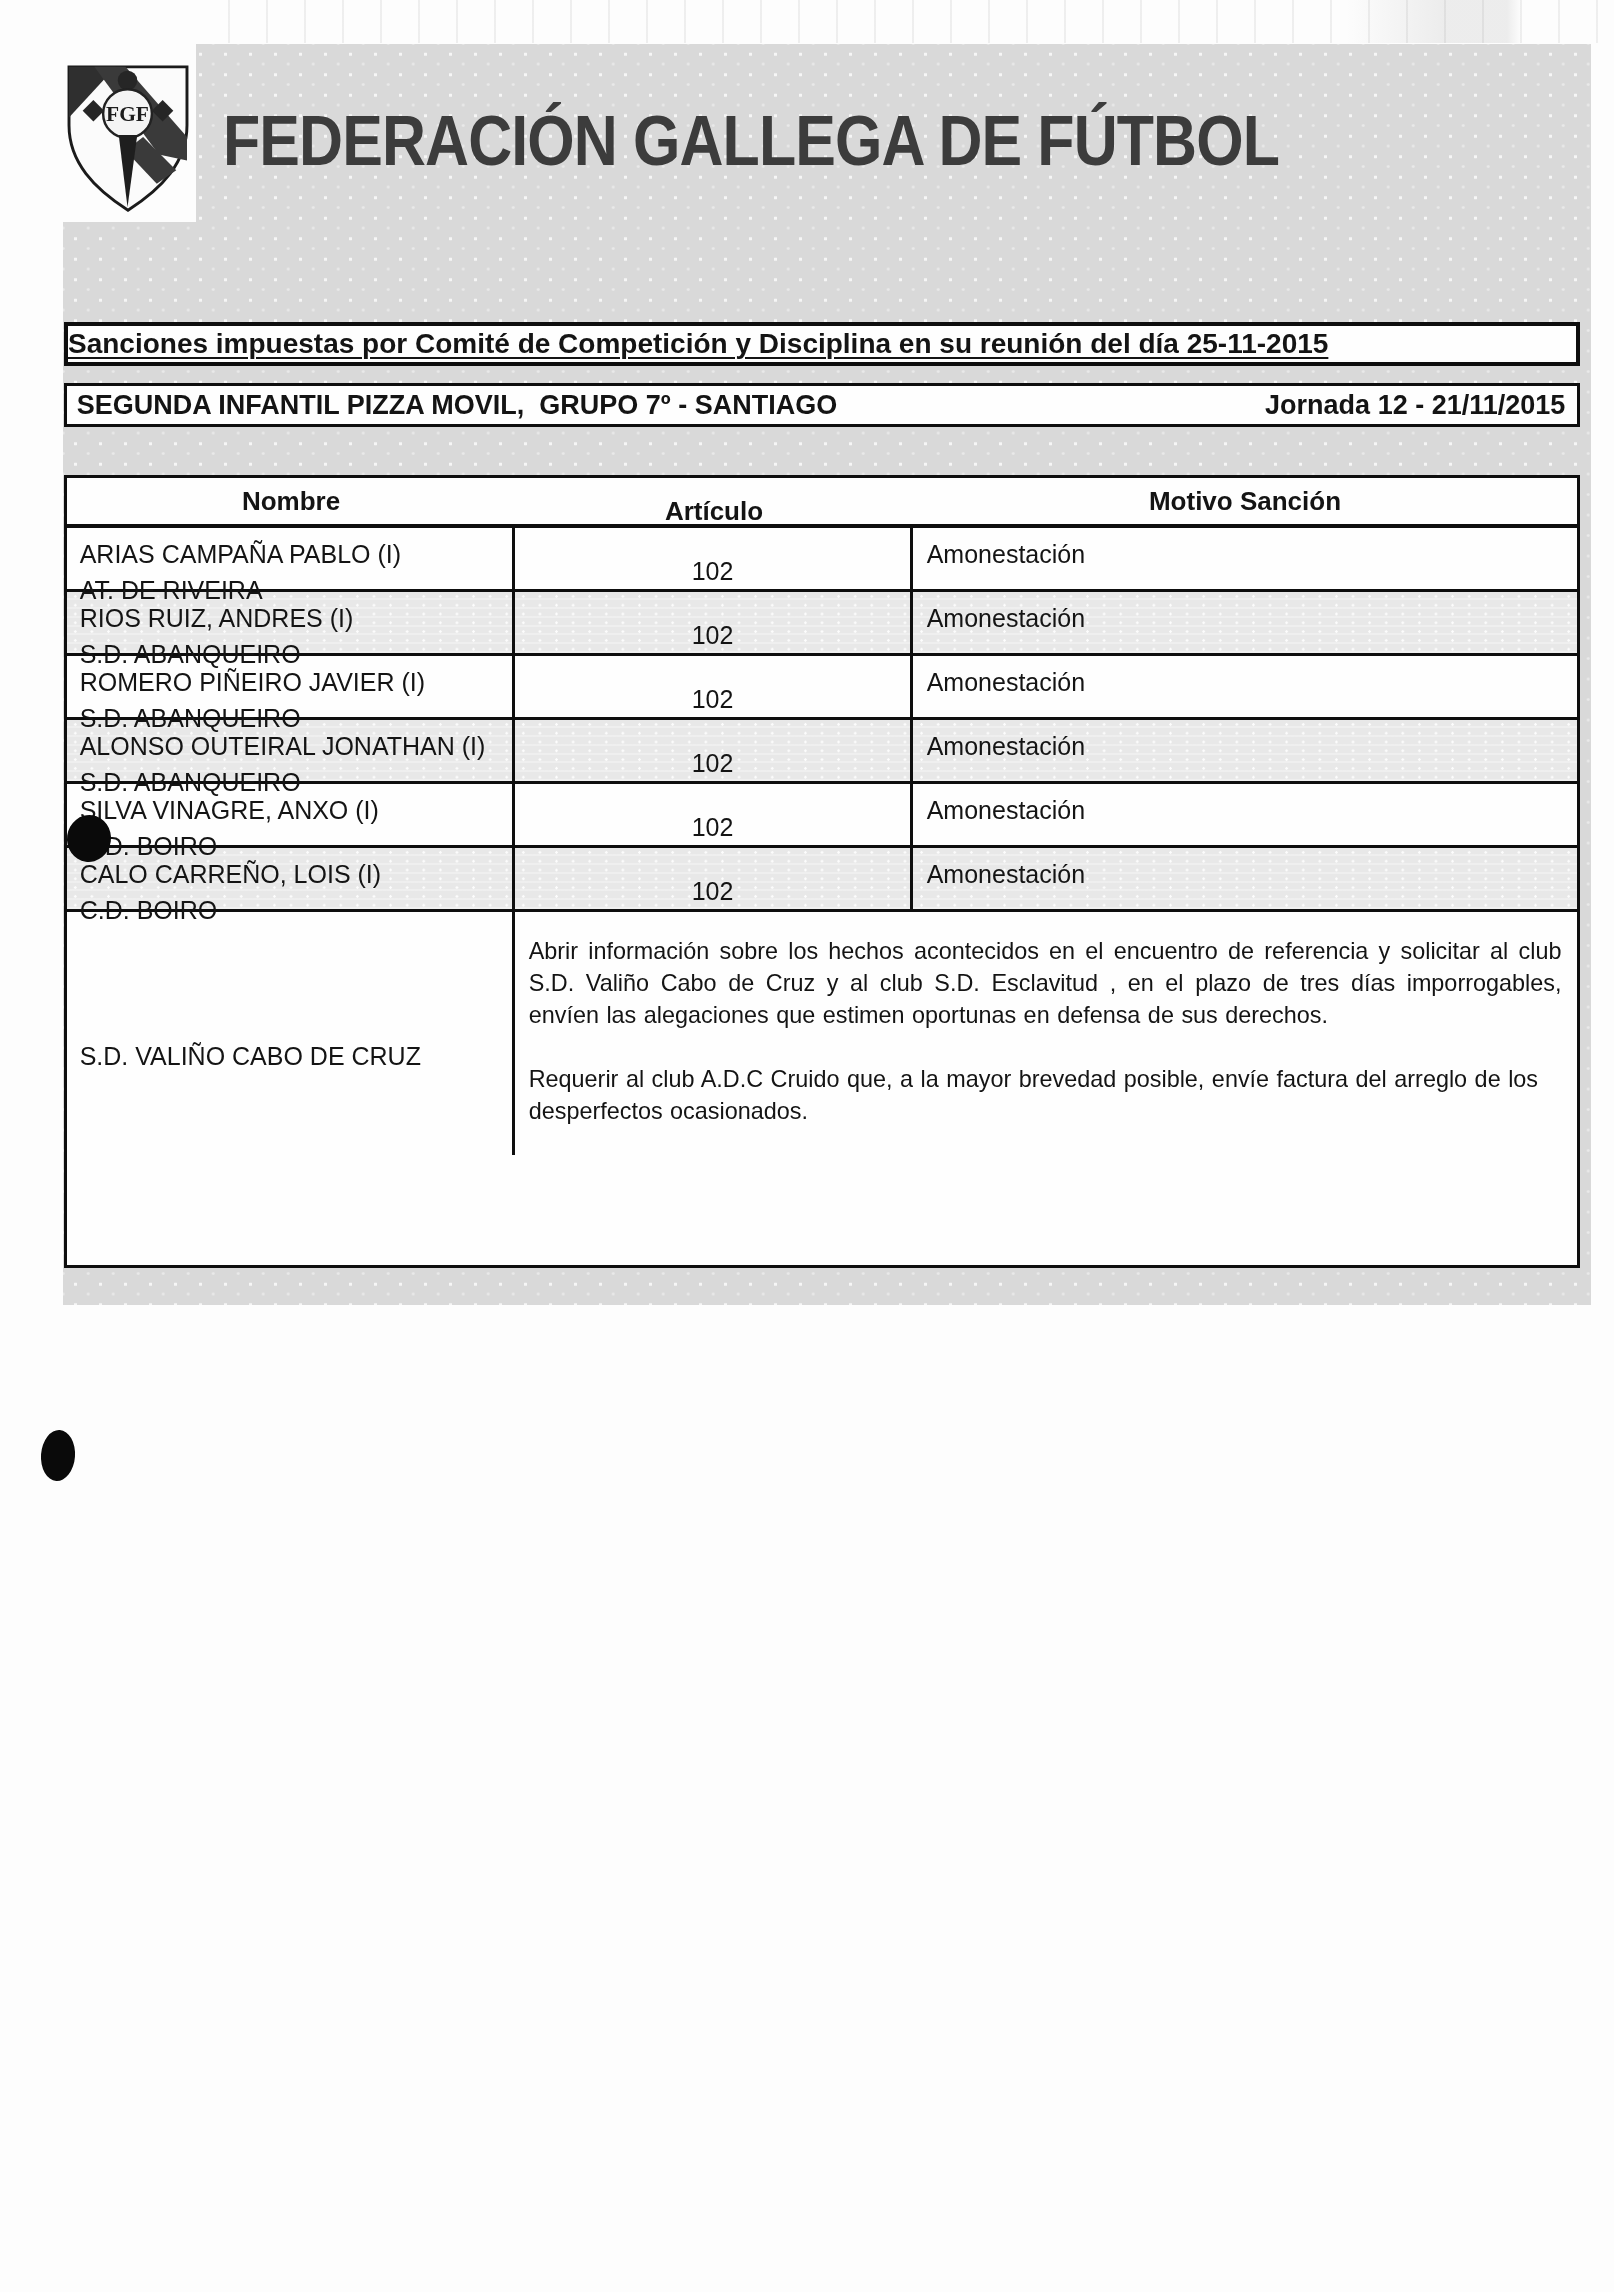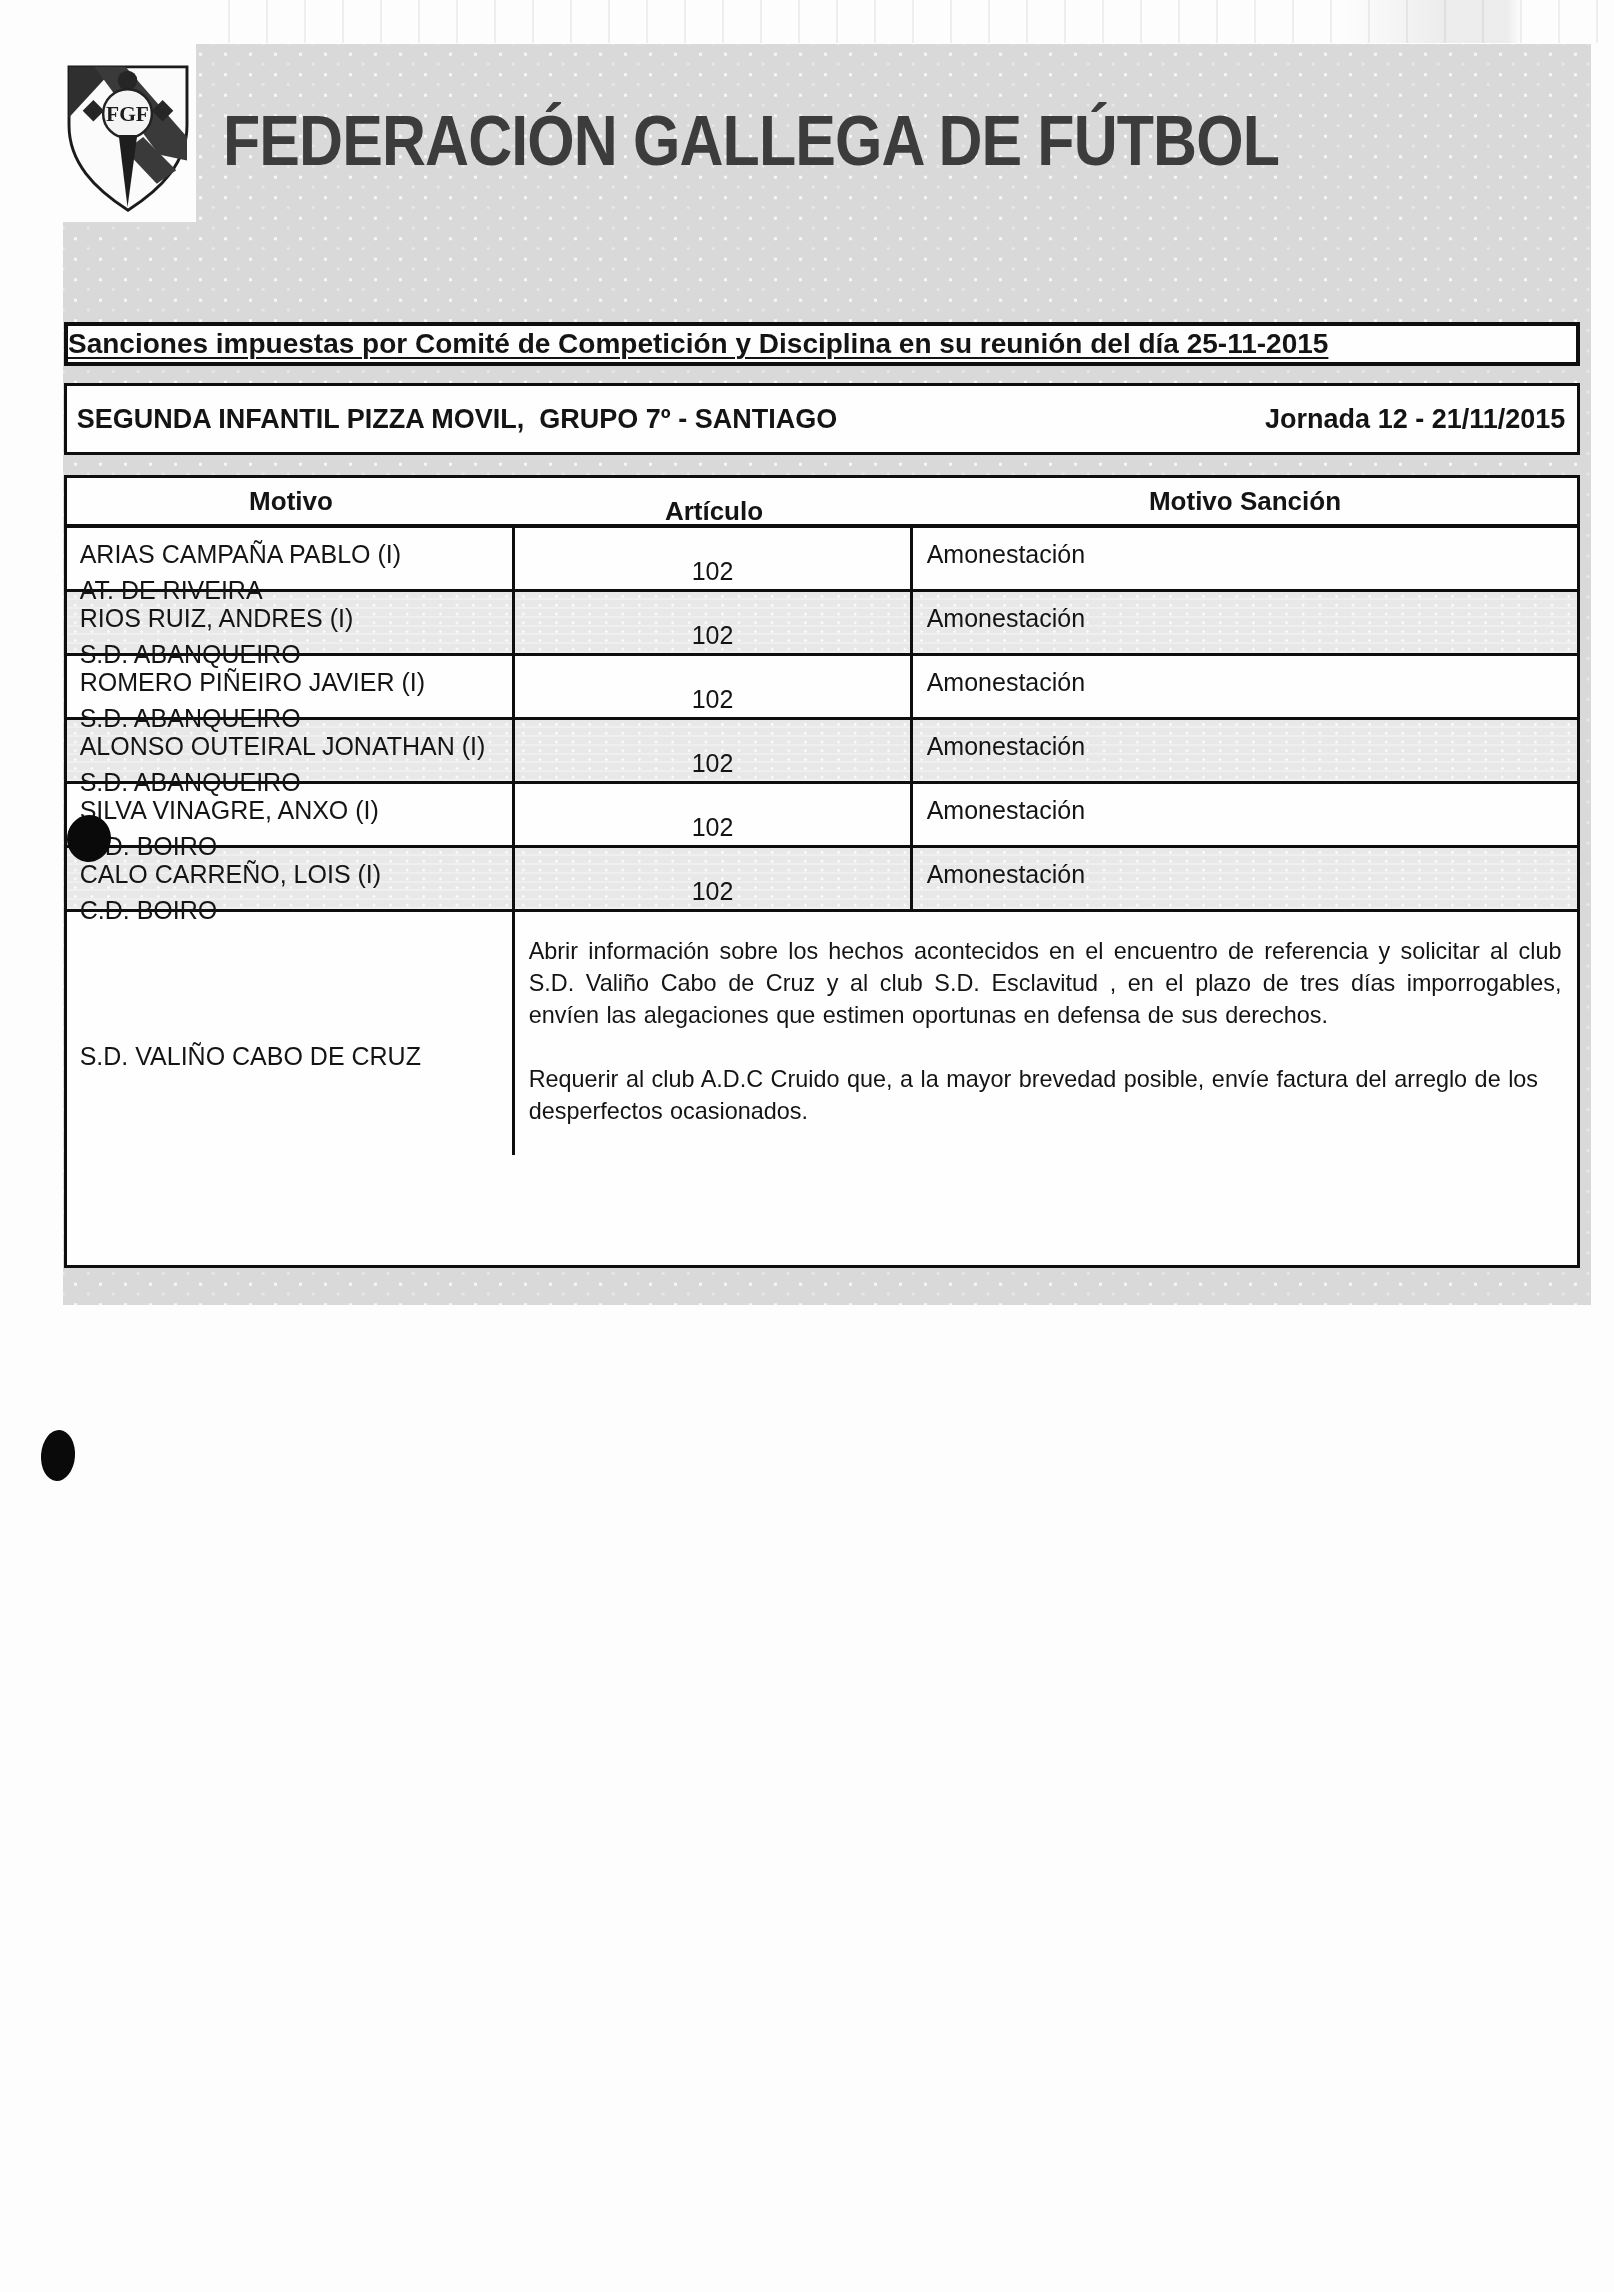--- a/index.html
+++ b/index.html
@@ -52,21 +52,21 @@
     background:#fefefe; border:4.9px solid #0e0e0e;
     display:flex; align-items:center; justify-content:flex-start;
   }
   .title-box span {
     font-size:28px; font-weight:bold;
     text-decoration:underline; text-underline-offset:3.9px; text-decoration-thickness:2.4px;
     white-space:nowrap;
   }
 
   .comp-box {
-    position:absolute; left:64px; top:383px; width:1516px; height:72px;
+    position:absolute; left:64px; top:383px; width:1516px; height:44px;
     background:#fefefe; border:3.9px solid #0e0e0e;
     display:flex; align-items:center; justify-content:space-between;
     padding:0 11.7px 0 9.8px;
   }
   .comp-box .comp { font-size:27px; font-weight:bold; white-space:pre; }
   .comp-box .jorn { font-size:27px; font-weight:bold; white-space:nowrap; }
 
   
   .tbl {
     position:absolute; left:64px; top:475px; width:1516px; height:793px;
@@ -142,21 +142,21 @@
   </div>
 
   <div class="comp-box">
     <span class="comp">SEGUNDA INFANTIL PIZZA MOVIL,  GRUPO 7º - SANTIAGO</span>
     <span class="jorn">Jornada 12 - 21/11/2015</span>
   </div>
 
   <div class="tbl">
 
     <div class="thead">
-      <div class="th c1">Motivo</div>
+      <div class="th c1">Nombre</div>
       <div class="th c2">Artículo</div>
       <div class="th c3">Motivo Sanción</div>
     </div>
 
     <div class="trow">
       <div class="cell name">
         <span>ARIAS CAMPAÑA PABLO (I)</span>
         <span class="l2">AT. DE RIVEIRA</span>
       </div>
       <div class="cell art">102</div>

